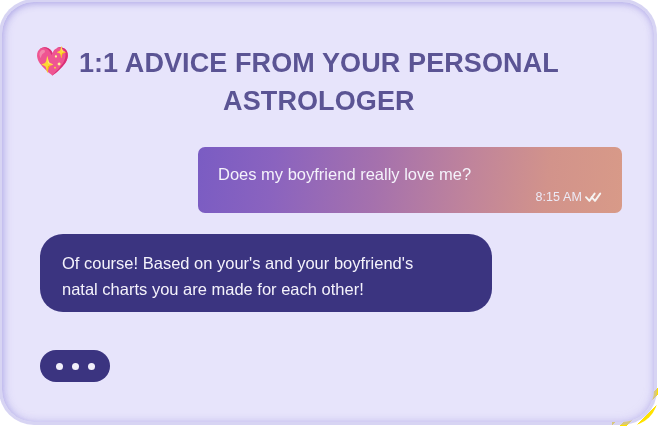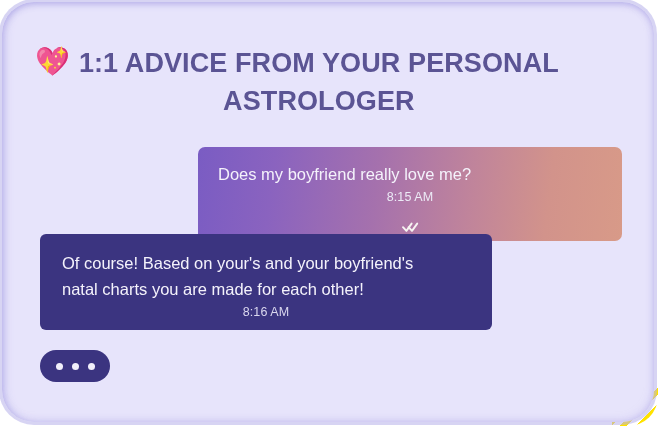--- a/index.html
+++ b/index.html
@@ -108,23 +108,22 @@
   .bubble-text {
     font-size: 16.5px;
     line-height: 26px;
     color: #f4f2fb;
     white-space: pre-line;
   }
   .meta {
     display: flex;
     align-items: center;
     justify-content: flex-end;
-    gap: 16px;
+    gap: 3px;
     margin-top: 2px;
-    flex-direction: column;
   }
   .time {
     font-size: 12.5px;
     line-height: 16px;
     color: #eceaf6;
     letter-spacing: 0.1px;
   }
   .ticks {
     display: inline-flex;
     flex: 0 0 auto;
@@ -147,21 +146,21 @@
         #d2938b 82%,
         #d89a88 100%);
   }
 
   
   .bubble-in {
     left: 38px;
     top: 92px;
     width: 452px;
     padding: 16px 22px 10px 22px;
-    border-radius: 6px;
+    border-radius: 23px;
     background: #3b3480;
   }
   .bubble-in .time { color: #dad7ee; }
 
   
   .typing {
     position: absolute;
     left: 38px;
     top: 208px;
     width: 70px;
@@ -206,23 +205,20 @@
               <path d="M1 6.2 L4.4 9.9 L9.6 2.6" fill="none" stroke="#f6f3f1" stroke-width="1.9" stroke-linecap="round" stroke-linejoin="round"></path>
               <path d="M6.6 6.2 L10 9.9 L15.2 2.6" fill="none" stroke="#f6f3f1" stroke-width="1.9" stroke-linecap="round" stroke-linejoin="round"></path>
             </svg>
           </span>
         </div>
       </div>
 
       <div class="bubble bubble-in">
         <div class="bubble-text">Of course! Based on your's and your boyfriend's
 natal charts you are made for each other!</div>
-        <div class="meta">
-          <span class="time">8:16 AM</span>
-        </div>
       </div>
 
       <div class="typing">
         <span class="dot"></span>
         <span class="dot"></span>
         <span class="dot"></span>
       </div>
 
     </div>
   </div>

